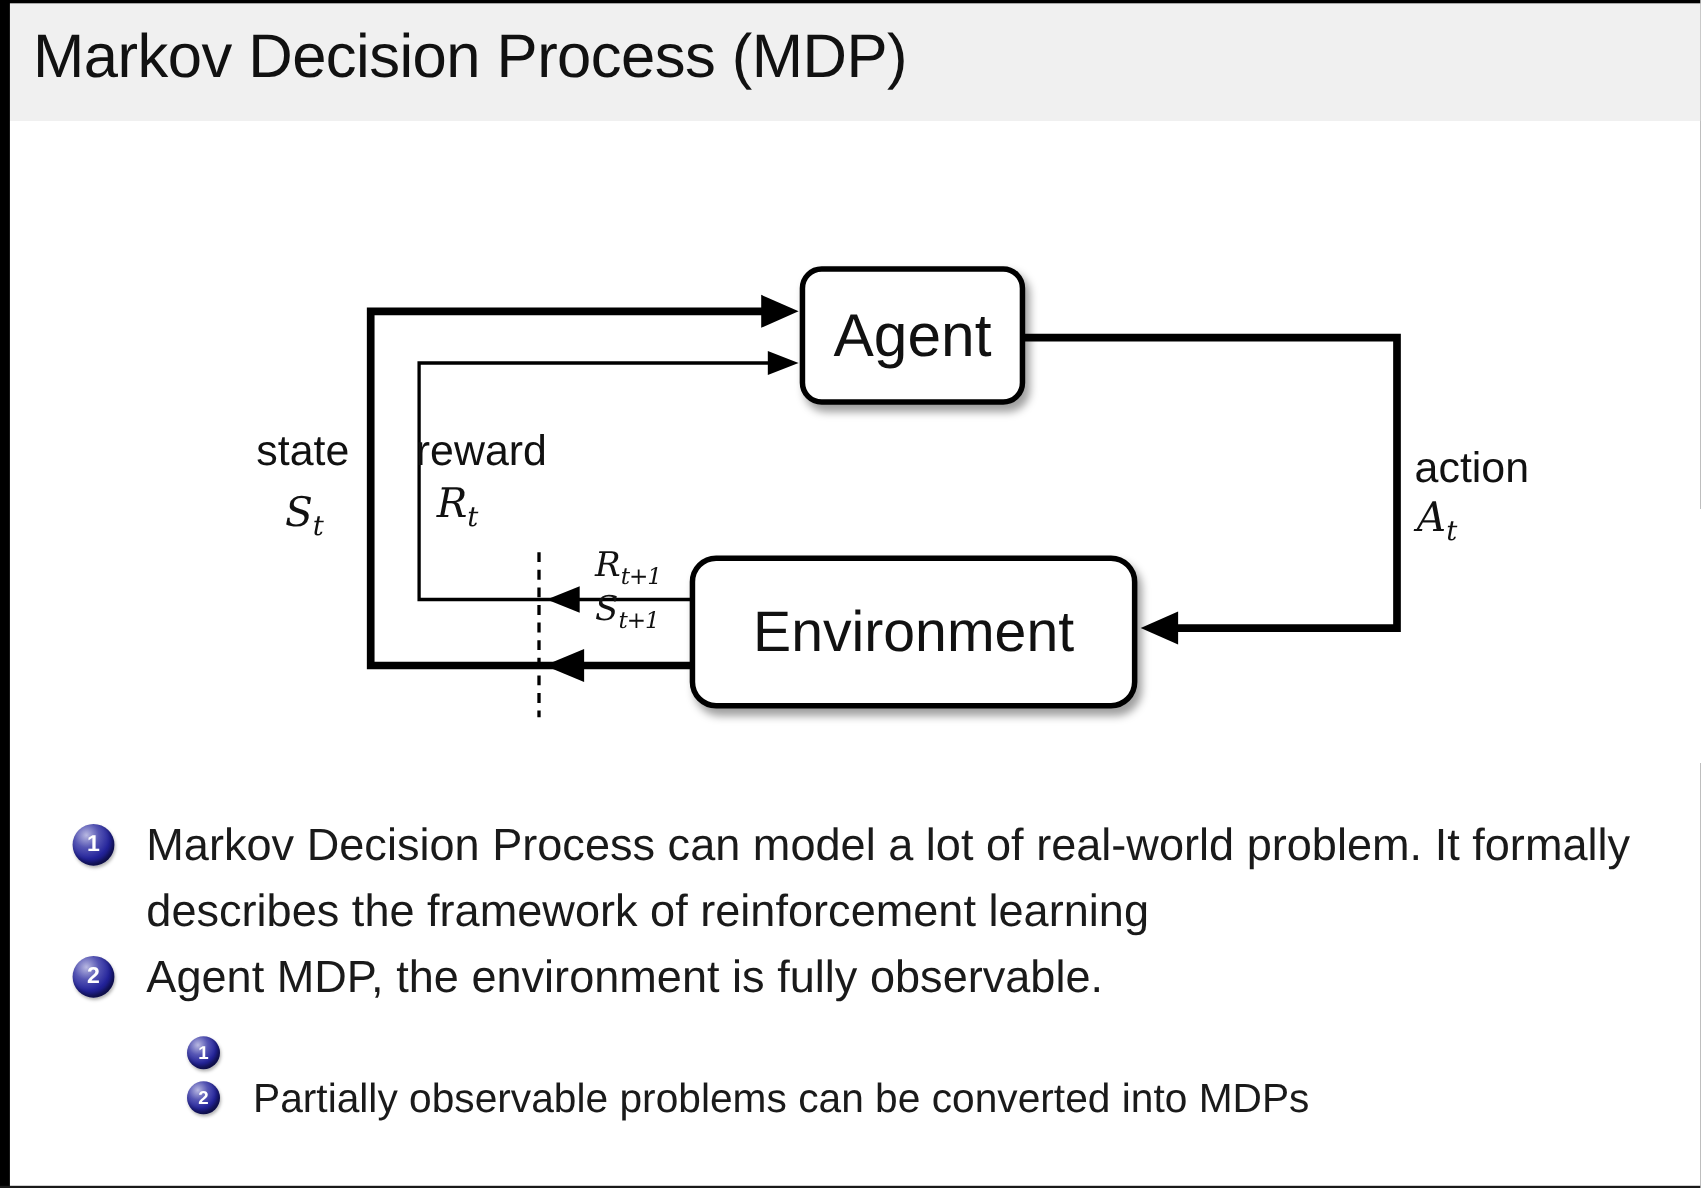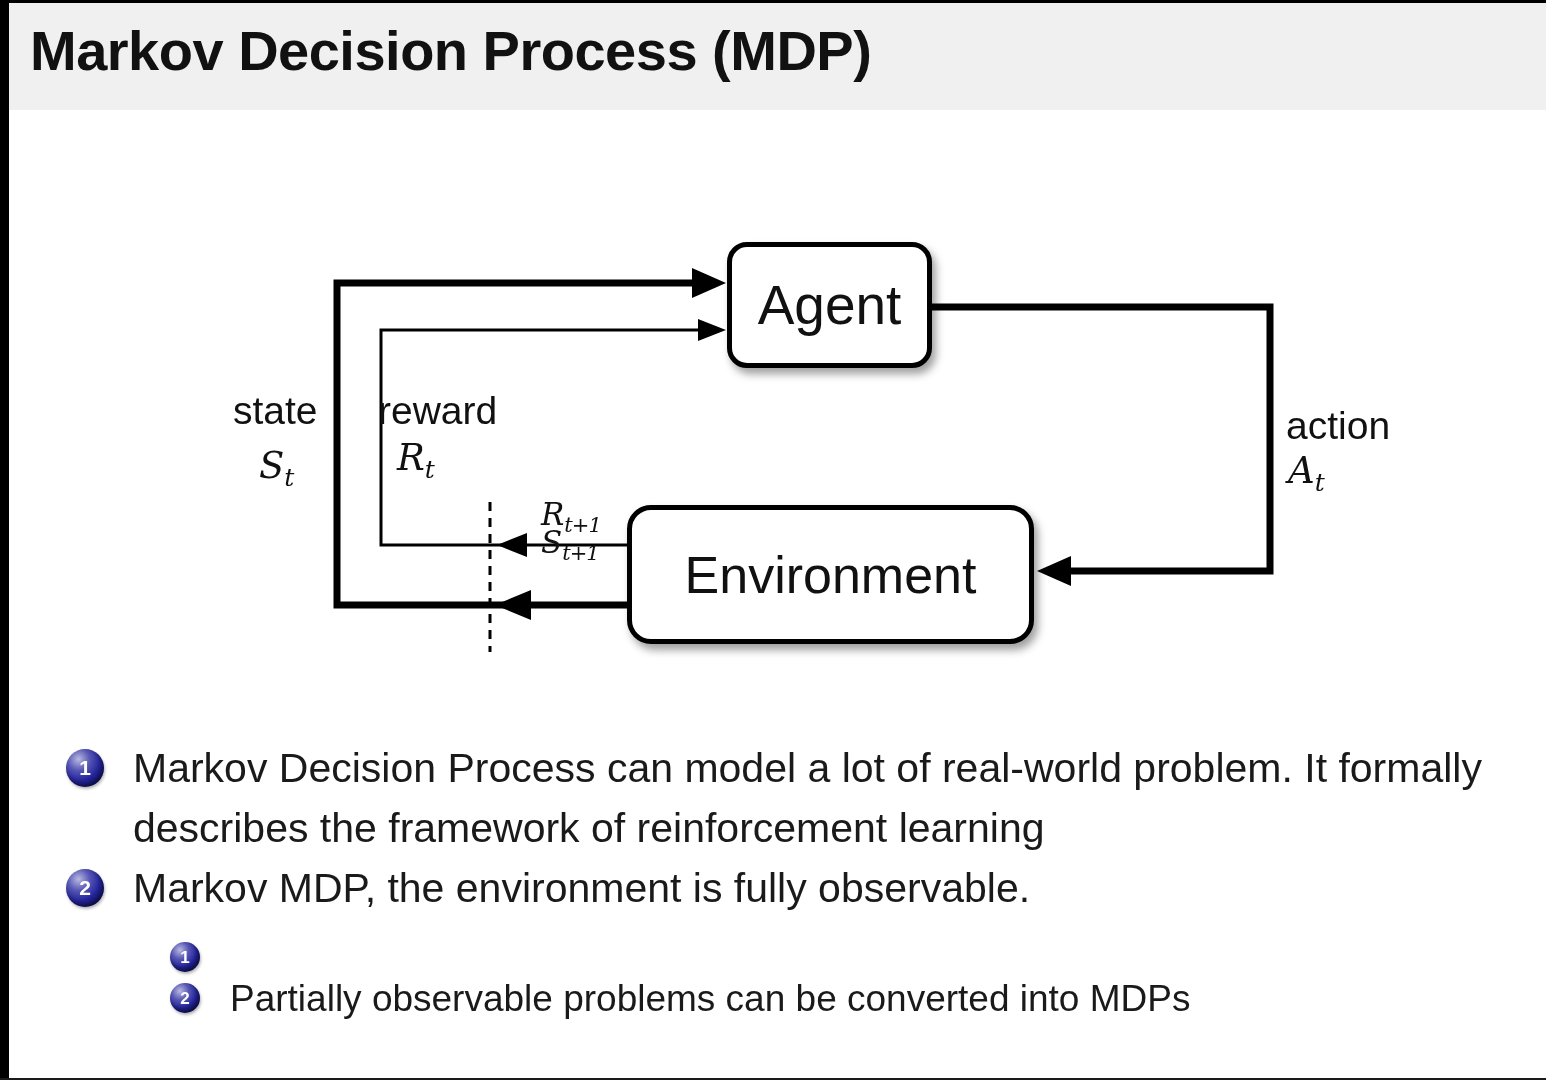--- a/index.html
+++ b/index.html
@@ -16,21 +16,21 @@
   .edge-top{position:absolute;left:0;top:0;width:1546px;height:3px;background:#000;}
   .edge-bottom{position:absolute;left:0;bottom:0;width:1546px;height:2px;background:#1a1a1a;}
 
   
   .title-band{
     position:absolute;left:0;top:0;width:1546px;height:110px;
     background:#f0f0f0;
   }
   .title-band h1{
     margin:0;position:absolute;left:30px;top:18px;
-    font-size:56px;font-weight:700;letter-spacing:-0.5px;color:#111;
+    font-size:56px;font-weight:400;letter-spacing:-0.5px;color:#111;
   }
 
   
   .diagram{position:absolute;left:0;top:0;width:1546px;height:1080px;}
   svg.connectors{position:absolute;left:0;top:0;}
   .node{
     position:absolute;
     background:#fff;
     border:5px solid #000;
     display:flex;align-items:center;justify-content:center;
@@ -110,36 +110,36 @@
     </div>
 
     <div class="dlabel" style="left:1286px;top:404px;">action</div>
     <div class="math" style="left:1288px;top:449px;">
       <span class="base">A</span><span class="sub">t</span>
     </div>
 
     <div class="math math-sm" style="left:541px;top:496px;">
       <span class="base">R</span><span class="sub">t+1</span>
     </div>
-    <div class="math math-sm" style="left:541px;top:524px;text-align:right;">
+    <div class="math math-sm" style="left:541px;top:536px;text-align:right;">
       <span class="base">S</span><span class="sub">t+1</span>
     </div>
 
   </div>
 
   <div class="bullets">
 
     <div class="bullet-row">
       <span class="ball">1</span>
       <span class="bullet-text">Markov Decision Process can model a lot of real-world problem. It formally describes the framework of reinforcement learning</span>
     </div>
 
     <div class="bullet-row">
       <span class="ball">2</span>
-      <span class="bullet-text">Markov MDP, the environment is fully observable.</span>
+      <span class="bullet-text">Agent MDP, the environment is fully observable.</span>
     </div>
 
     <div class="sub-bullets">
       <div class="bullet-row">
         <span class="ball">1</span>
       </div>
       <div class="bullet-row">
         <span class="ball">2</span>
         <span class="bullet-text">Partially observable problems can be converted into MDPs</span>
       </div>

